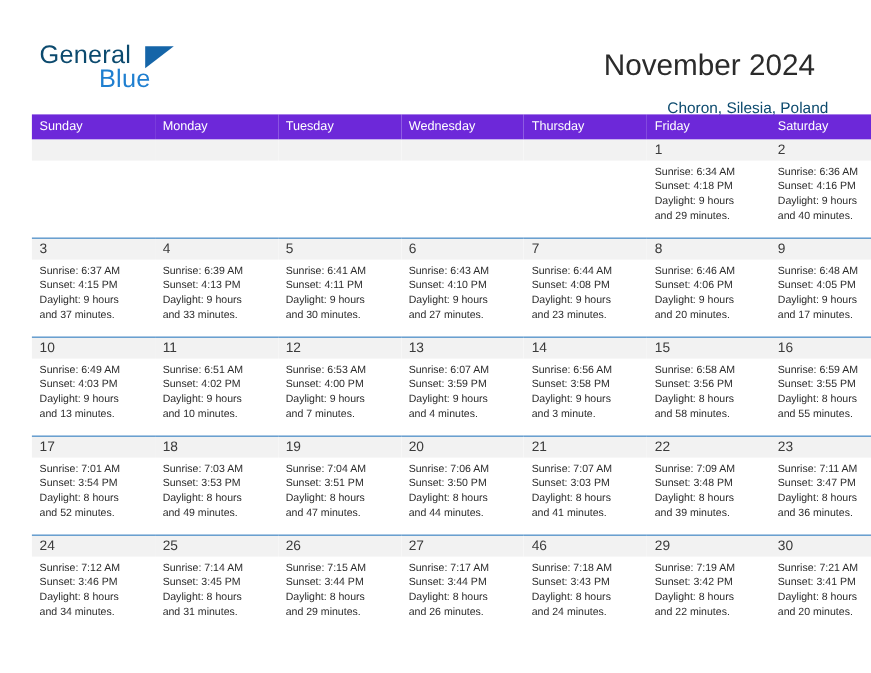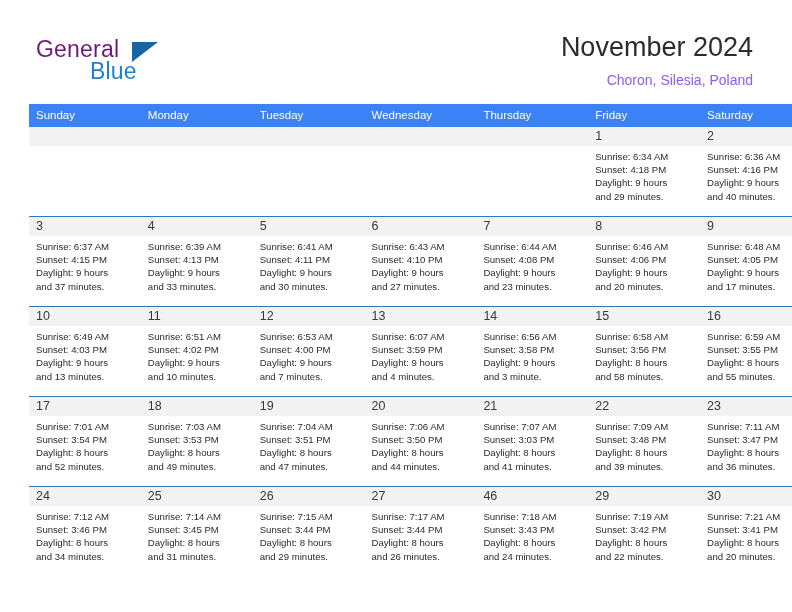--- a/index.html
+++ b/index.html
@@ -35,21 +35,21 @@
     top: 36px;
     width: 200px;
     height: 52px;
   }
   .brand-general {
     position: absolute;
     left: 0;
     top: 0;
     font-size: 23px;
     letter-spacing: 0.2px;
-    color: #701a75;
+    color: #0c4a6e;
     font-family: "Liberation Sans", sans-serif;
   }
   .brand-blue {
     position: absolute;
     left: 54px;
     top: 22px;
     font-size: 23px;
     letter-spacing: 0.2px;
     color: #1f7fd0;
     font-family: "Liberation Sans", sans-serif;
@@ -69,45 +69,45 @@
     right: 39px;
     top: 30px;
     text-align: right;
   }
   .month-title {
     font-size: 27px;
     color: #2b2b2b;
     line-height: 34px;
     white-space: nowrap;
     font-weight: normal;
-    margin: 0;
+    margin: 12px;
   }
   .location {
     font-size: 14px;
-    color: #8b5cf6;
+    color: #0c4a6e;
     line-height: 20px;
     margin-top: 6px;
     white-space: nowrap;
     text-align: right;
   }
 
   
   .calendar {
     position: absolute;
     left: 29px;
     top: 104px;
     width: 734px;
   }
   table.cal {
     border-collapse: collapse;
     table-layout: fixed;
     width: 734px;
   }
   table.cal th {
-    background: #3b82f6;
+    background: #6d28d9;
     color: #ffffff;
     font-size: 11.5px;
     font-weight: normal;
     text-align: left;
     padding: 5px 0 6px 7px;
     height: 11px;
     border: none;
     width: 104.85px;
   }
   table.cal td {

